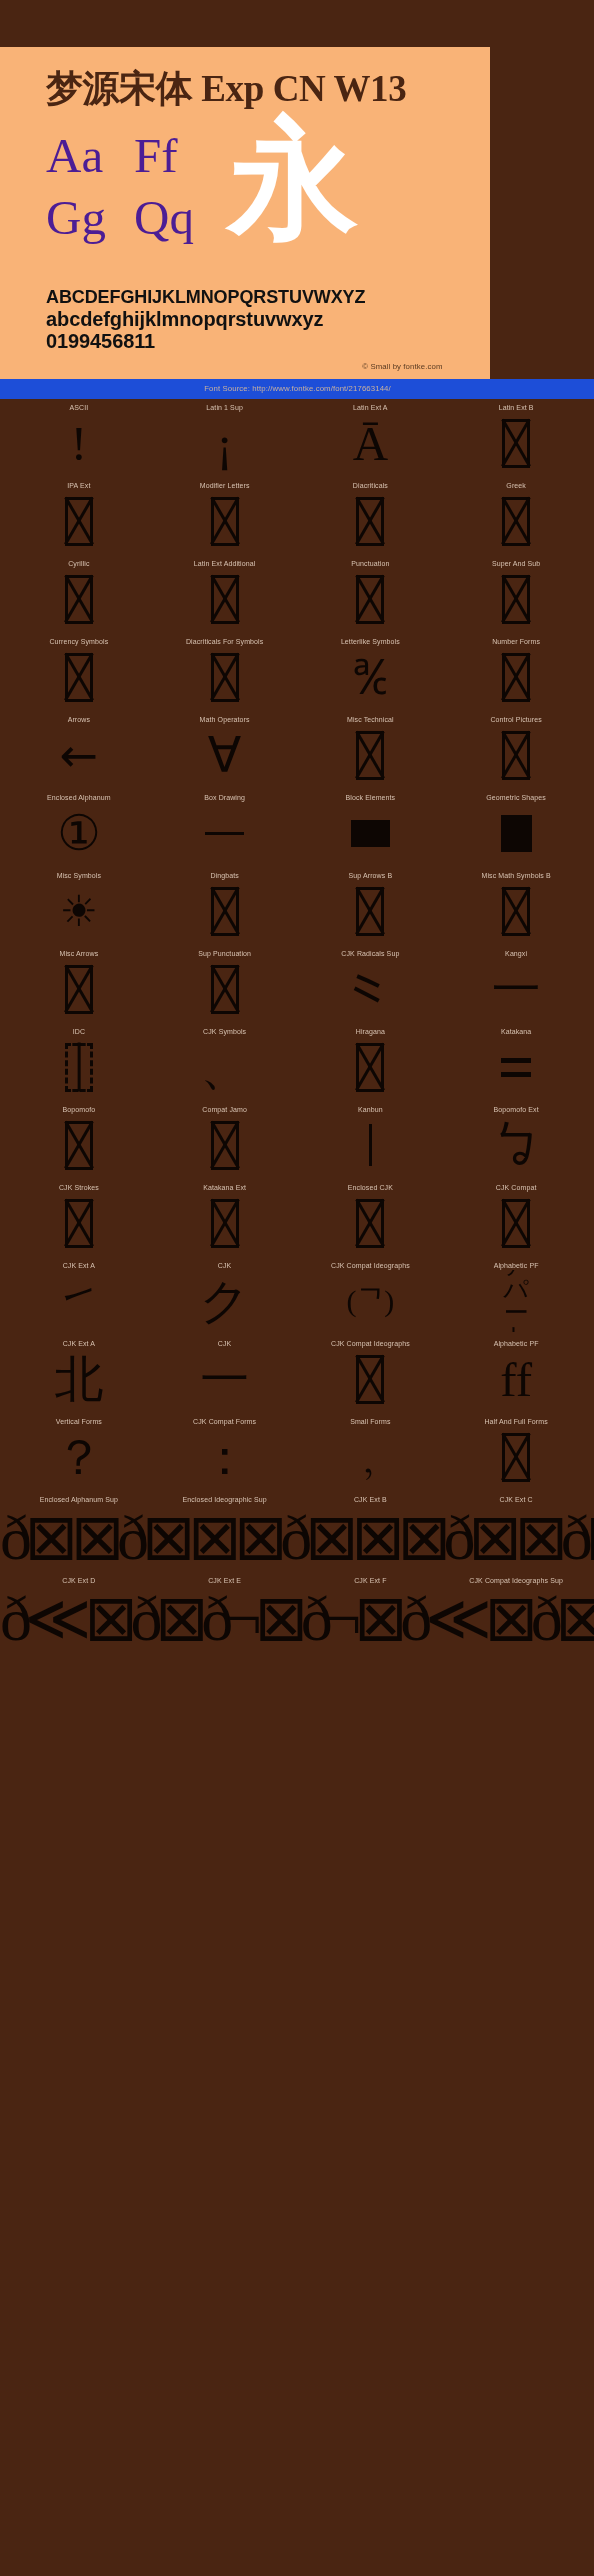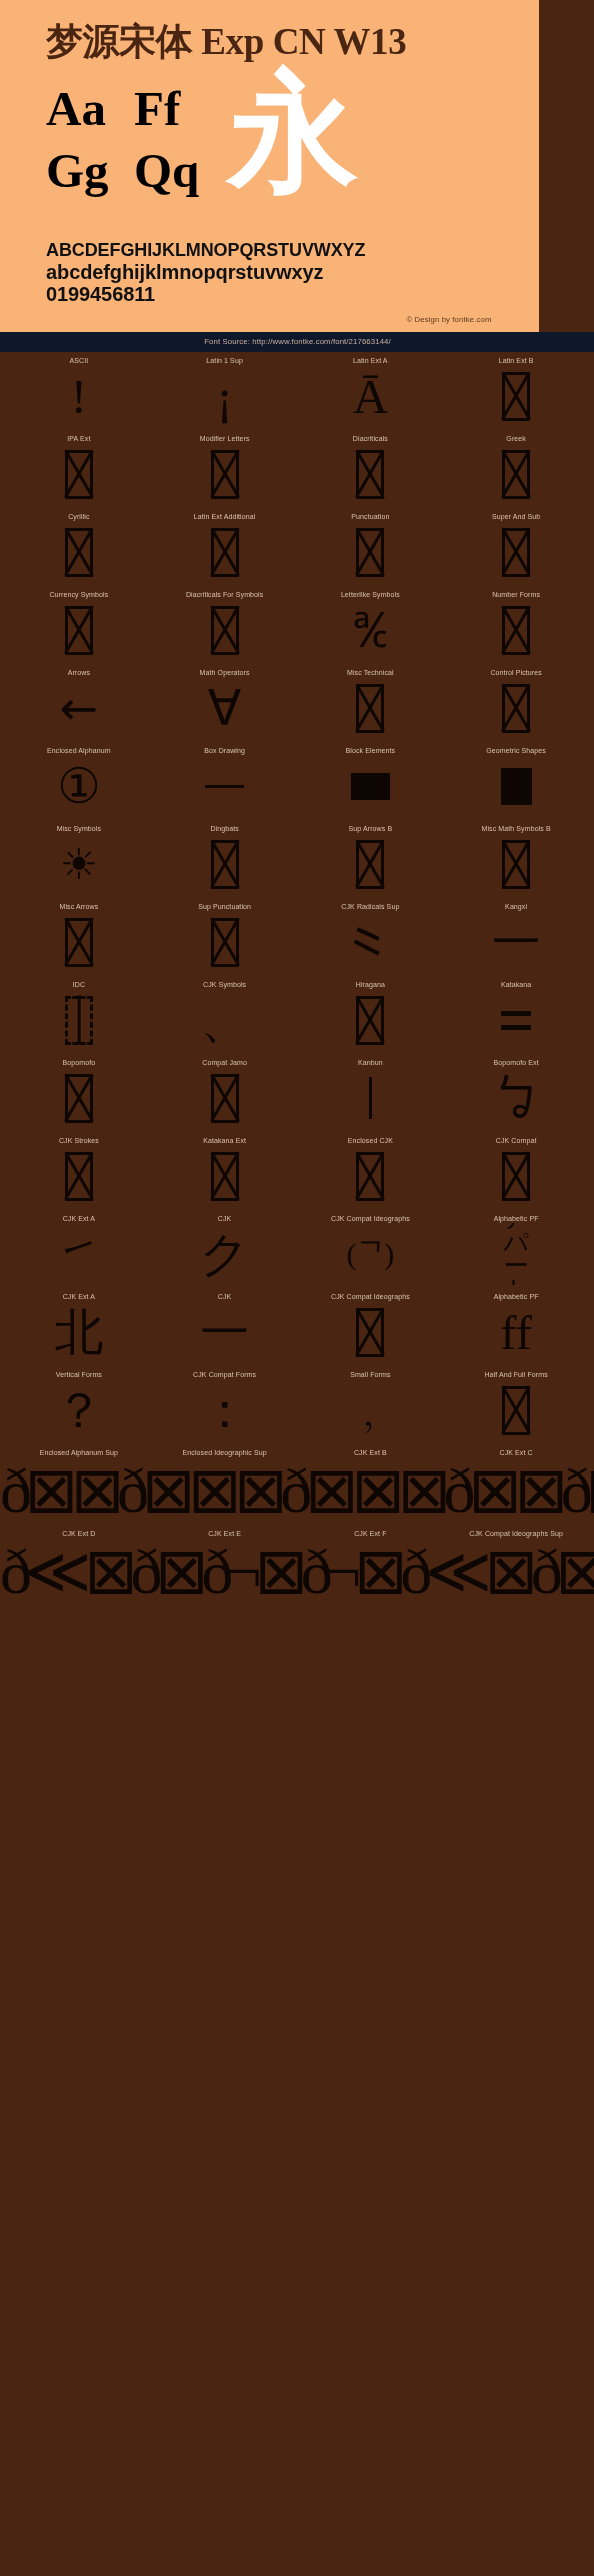--- a/index.html
+++ b/index.html
@@ -7,44 +7,45 @@
   body {
     background: #4a2512;
     font-family: "Liberation Sans", sans-serif;
     width: 595px;
     overflow-x: hidden;
   }
 
   
   .header {
     background: #f9b377;
-    width: 539px;
+    width: 490px;
     padding: 19.3px 46px 7.4px 46px;
     position: relative;
+    margin-top: 47px;
   }
   .font-title {
     font-family: "Liberation Serif", serif;
     font-size: 37px;
     font-weight: 700;
     color: #4a2512;
     letter-spacing: -0.4px;
     line-height: 1.25;
     white-space: nowrap;
   }
   .specimen-row {
     display: flex;
     align-items: flex-start;
     margin-top: 19.3px;
     height: 149px;
     position: relative;
   }
   .spec-col {
     font-family: "Liberation Serif", serif;
-    font-weight: 700;
-    color: #000000;
+    font-weight: 400;
+    color: #4c1d95;
     line-height: 0.98;
   }
   .spec-latin {
     font-size: 49px;
     width: 88px;
     flex: 0 0 88px;
   }
   .spec-latin div { height: 62px; }
   .spec-cjk {
     font-family: "Liberation Serif", serif;
@@ -68,21 +69,21 @@
     text-align: right;
     font-size: 7.8px;
     color: #5a3b22;
     margin-top: 10.4px;
     padding-right: 1.5px;
     letter-spacing: 0.1px;
   }
 
   
   .source-bar {
-    background: #0f172a;
+    background: #1d4ed8;
     color: #c9b19e;
     text-align: center;
     font-size: 7.8px;
     padding: 5.2px 0 6.7px 0;
     letter-spacing: 0.1px;
   }
 
   
   .block-grid {
     display: grid;
@@ -199,21 +200,21 @@
     </div>
     <div class="spec-cjk">永</div>
   </div>
 
   <div class="alpha-block">
     <div class="alpha-upper">ABCDEFGHIJKLMNOPQRSTUVWXYZ</div>
     <div class="alpha-lower">abcdefghijklmnopqrstuvwxyz</div>
     <div class="alpha-digits">0199456811</div>
   </div>
 
-  <div class="design-credit">© Design by fontke.com</div>
+  <div class="design-credit">© Small by fontke.com</div>
 </div>
 
 <div class="source-bar">Font Source: http://www.fontke.com/font/217663144/</div>
 
 <div class="block-grid" id="block-grid">
     <div class="block-cell">
       <div class="block-label">ASCII</div>
       <div class="block-glyph">
         <span class="glyph-serif">!</span>
       </div>

